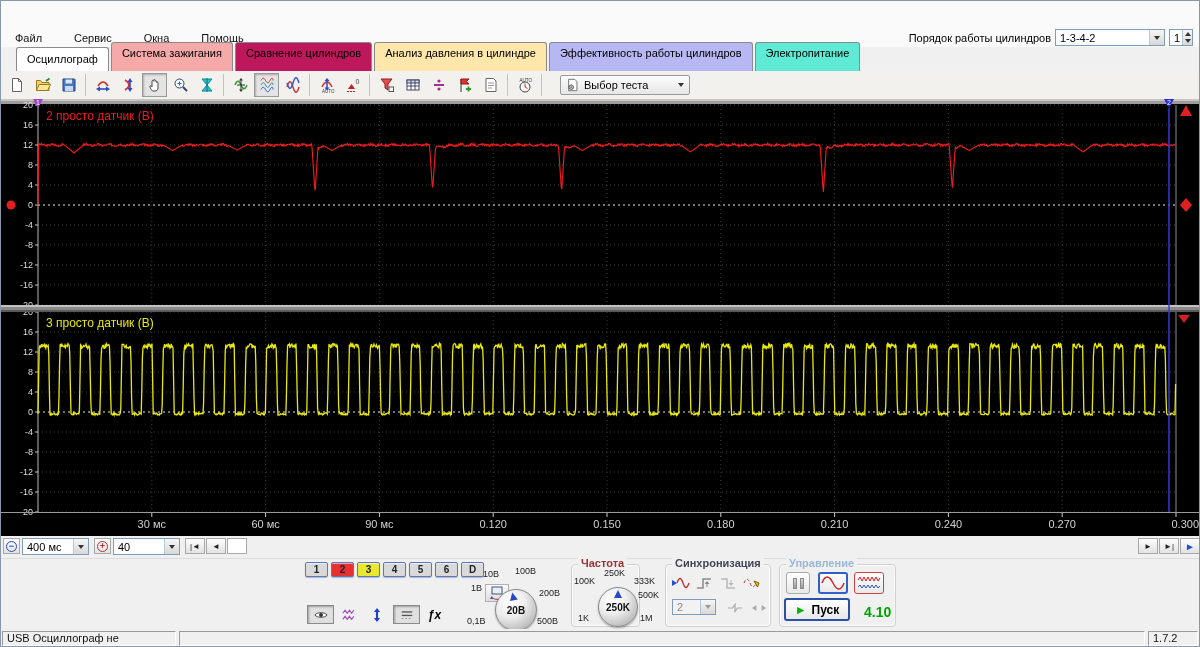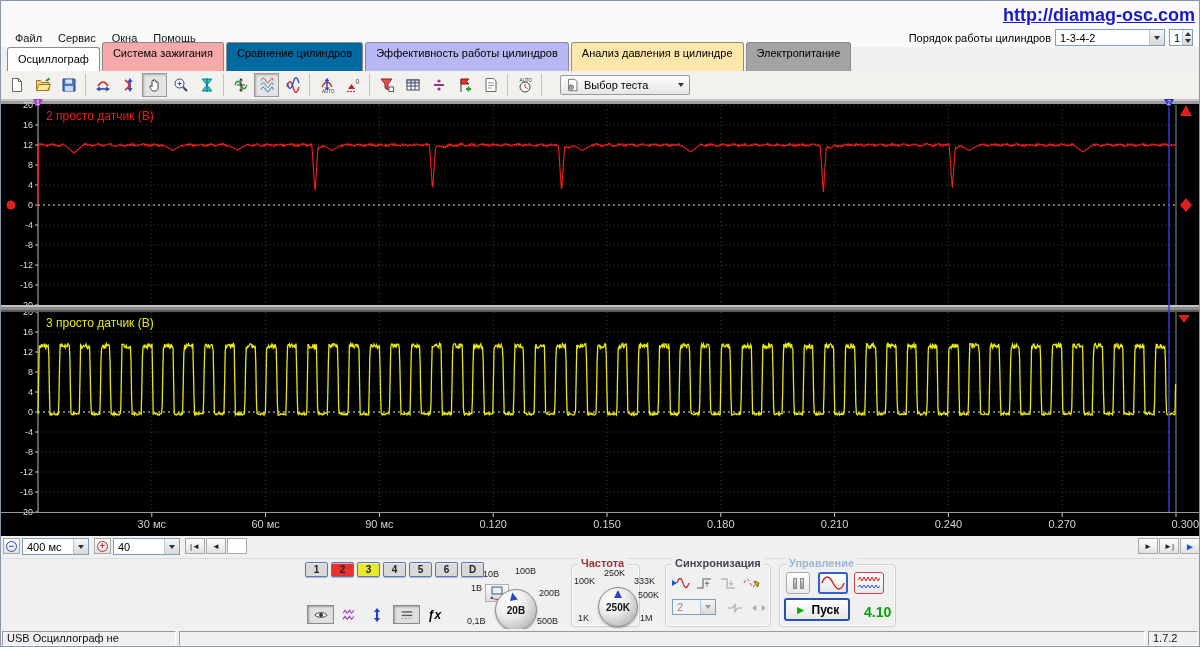--- a/index.html
+++ b/index.html
@@ -1,37 +1,37 @@
 <!DOCTYPE html>
 <html><head>
 <meta charset="utf-8">
 <style>
   html,body{margin:0;padding:0;background:#888;}
   *{box-sizing:border-box;}
   .app{position:relative;width:1200px;height:647px;background:#f0f0f0;
        font-family:"Liberation Sans",sans-serif;overflow:hidden;border:1px solid #8a97a8;}
   
   .topbar{position:absolute;top:0;left:0;right:0;height:46px;background:#fafafa;}
-  .menubar{position:absolute;left:8px;top:30px;display:flex;gap:4px;font-size:11px;color:#111;}
+  .menubar{position:absolute;left:8px;top:30px;display:flex;gap:20px;font-size:11px;color:#111;}
   .mitem{padding:1px 6px;cursor:default;}
   .site-link{position:absolute;right:4px;top:4px;font-size:18px;font-weight:bold;
              color:#1818cc;text-decoration:underline;}
   .firing{position:absolute;right:6px;top:28px;display:flex;align-items:center;gap:4px;font-size:11px;}
   .combo{height:17px;border:1px solid #7f9db9;background:#fff;font-size:11px;
          display:flex;align-items:center;padding-left:4px;}
   .dd-btn{margin-left:auto;width:15px;height:100%;border-left:1px solid #b5c7d8;
           background:linear-gradient(#f6f6f6,#d8d8d8);display:flex;align-items:center;justify-content:center;}
   .dd-arrow{width:0;height:0;border-left:3.5px solid transparent;border-right:3.5px solid transparent;
             border-top:4px solid #333;}
   .spinner{width:24px;height:17px;border:1px solid #7f9db9;background:#fff;display:flex;align-items:center;font-size:11px;padding-left:4px;}
   .spin-arrows{margin-left:auto;width:10px;height:100%;display:flex;flex-direction:column;align-items:center;justify-content:space-around;background:linear-gradient(#f6f6f6,#d8d8d8);border-left:1px solid #b5c7d8;}
   .tri-up{width:0;height:0;border-left:3px solid transparent;border-right:3px solid transparent;border-bottom:4px solid #333;}
   .tri-down{width:0;height:0;border-left:3px solid transparent;border-right:3px solid transparent;border-top:4px solid #333;}
   
-  .tabstrip{position:absolute;top:46px;left:0;right:0;height:24px;display:flex;align-items:flex-end;padding-left:6px;background:#f0f0f0;}
+  .tabstrip{position:absolute;top:46px;left:0;right:0;height:24px;display:flex;align-items:flex-end;padding-left:15px;background:#f0f0f0;}
   .tab{height:29px;line-height:20px;padding:0 10px;font-size:11px;border:1px solid #8a8a8a;border-bottom:none;
        border-radius:3px 3px 0 0;margin-right:2px;white-space:nowrap;cursor:default;}
   .tab-active{height:24px;line-height:23px;background:#fff !important;position:relative;z-index:2;}
   
   .toolbar{position:absolute;top:70px;left:0;right:0;height:28px;background:#f2f1ee;
            display:flex;align-items:center;padding-left:3px;gap:1px;}
   .tbtn{width:25px;height:24px;display:flex;align-items:center;justify-content:center;border:1px solid transparent;}
   .tbtn.pressed{border:1px solid #9a9a9a;background:#e4e4e4;box-shadow:inset 1px 1px 2px rgba(0,0,0,.25);}
   .tsep{width:1px;height:22px;background:#c2c2c2;margin:0 3px;}
   .testsel{margin-left:14px;width:130px;height:20px;border:1px solid #9a9a9a;border-radius:2px;
@@ -83,21 +83,20 @@
 
 <div class="app">
 
   <div class="topbar">
     <div class="menubar" id="menubar">
         <span class="mitem">Файл</span>
         <span class="mitem">Сервис</span>
         <span class="mitem">Окна</span>
         <span class="mitem">Помощь</span>
       </div>
-    <div class="site-link">http://diamag-osc.com</div>
     <div class="firing">
       <span>Порядок работы цилиндров</span>
       <div class="combo" style="width:110px">
         <span>1-3-4-2</span>
         <span class="dd-btn">
             <span class="dd-arrow"></span>
           </span>
       </div>
       <div class="spinner">
         <span>1</span>
@@ -105,24 +104,24 @@
             <span class="tri-up"></span>
             <span class="tri-down"></span>
           </span>
       </div>
     </div>
   </div>
 
   <div class="tabstrip" id="tabstrip">
       <div class="tab tab-active" style="background: rgb(255, 255, 255);">Осциллограф</div>
       <div class="tab" style="background: rgb(245, 169, 169);">Система зажигания</div>
-      <div class="tab" style="background: #0369a1;">Сравнение цилиндров</div>
+      <div class="tab" style="background: #be185d;">Сравнение цилиндров</div>
+      <div class="tab" style="background: rgb(255, 230, 171);">Анализ давления в цилиндре</div>
       <div class="tab" style="background: rgb(183, 183, 243);">Эффективность работы цилиндров</div>
-      <div class="tab" style="background: rgb(255, 230, 171);">Анализ давления в цилиндре</div>
-      <div class="tab" style="background: #a3a3a3;">Электропитание</div>
+      <div class="tab" style="background: #5eead4;">Электропитание</div>
     </div>
 
   <div class="toolbar">
     <div class="tbtn">
         <svg width="16" height="16" viewBox="0 0 16 16">
           <path d="M3.5 1.5h6l3 3v10h-9z" fill="#fff" stroke="#666"></path>
           <path d="M9.5 1.5v3h3" fill="none" stroke="#666"></path>
         </svg>
       </div>
     <div class="tbtn">

